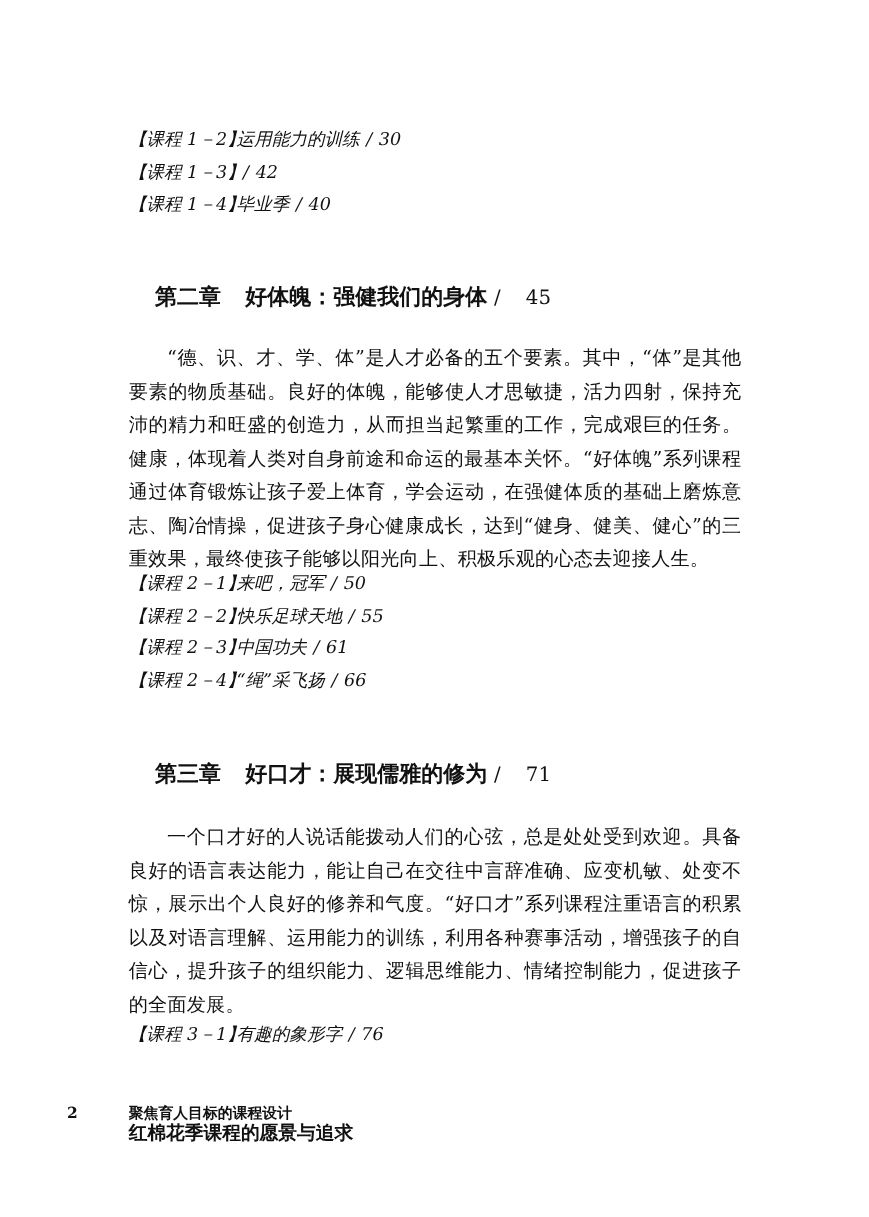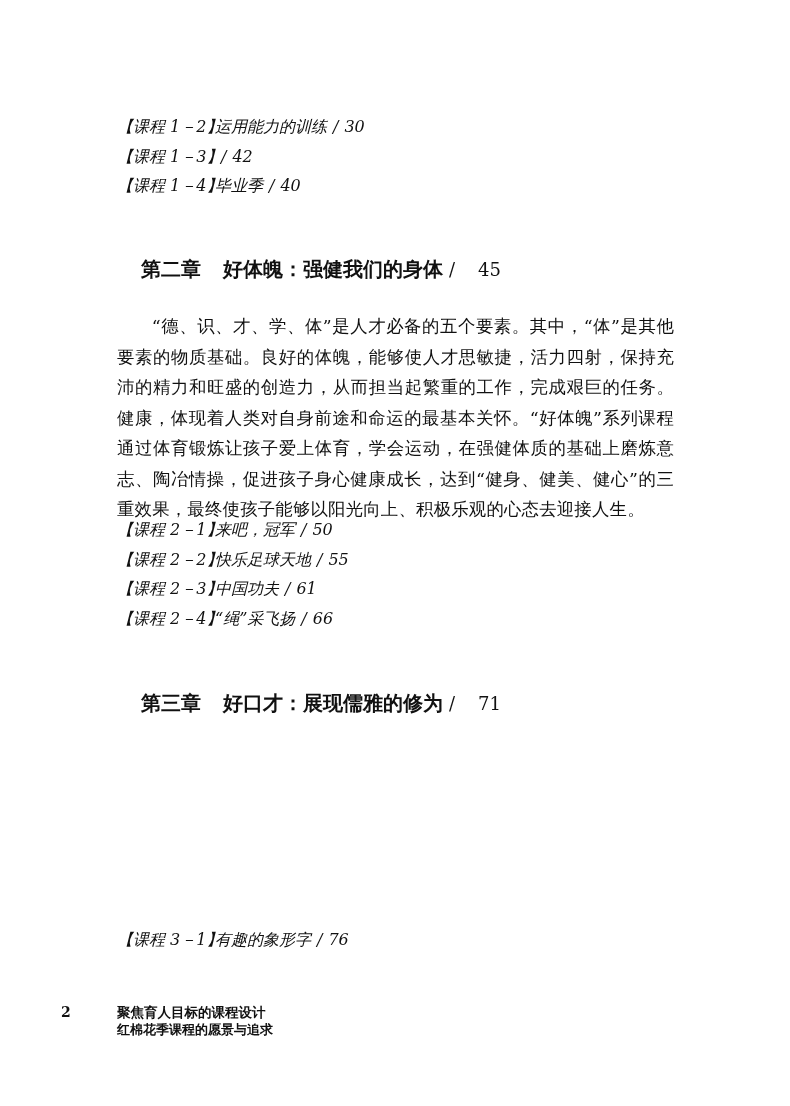--- a/index.html
+++ b/index.html
@@ -89,21 +89,21 @@
       left: 117px;
       top: 0;
     }
     .footer-title {
       font-size: 13.5px;
       font-weight: bold;
       line-height: 18px;
       white-space: nowrap;
     }
     .footer-subtitle {
-      font-size: 13px;
+      font-size: 17px;
       font-weight: bold;
       line-height: 18px;
       white-space: nowrap;
     }
   </style>
 </head>
 <body>
 
 <div class="page">
 
@@ -159,20 +159,21 @@
       <span class="course-sep">/</span>
       <span class="course-page">66</span>
     </li>
   </ul>
 
   <h2 class="chapter-heading" style="top:688px;">
     <span class="chapter-num">第三章</span><span>好口才：展现儒雅的修为</span><span class="chapter-page-sep">/</span>
     <span class="chapter-page">71</span>
   </h2>
 
+  <p class="paragraph" style="top:746px;">一个口才好的人说话能拨动人们的心弦，总是处处受到欢迎。具备良好的语言表达能力，能让自己在交往中言辞准确、应变机敏、处变不惊，展示出个人良好的修养和气度。“好口才”系列课程注重语言的积累以及对语言理解、运用能力的训练，利用各种赛事活动，增强孩子的自信心，提升孩子的组织能力、逻辑思维能力、情绪控制能力，促进孩子的全面发展。</p>
 
   <ul class="course-list" style="top:925px;">
     <li class="course-item">
       <span class="course-code">【课程 3－1】</span>
       <span class="course-title">有趣的象形字</span>
       <span class="course-sep">/</span>
       <span class="course-page">76</span>
     </li>
   </ul>
 

